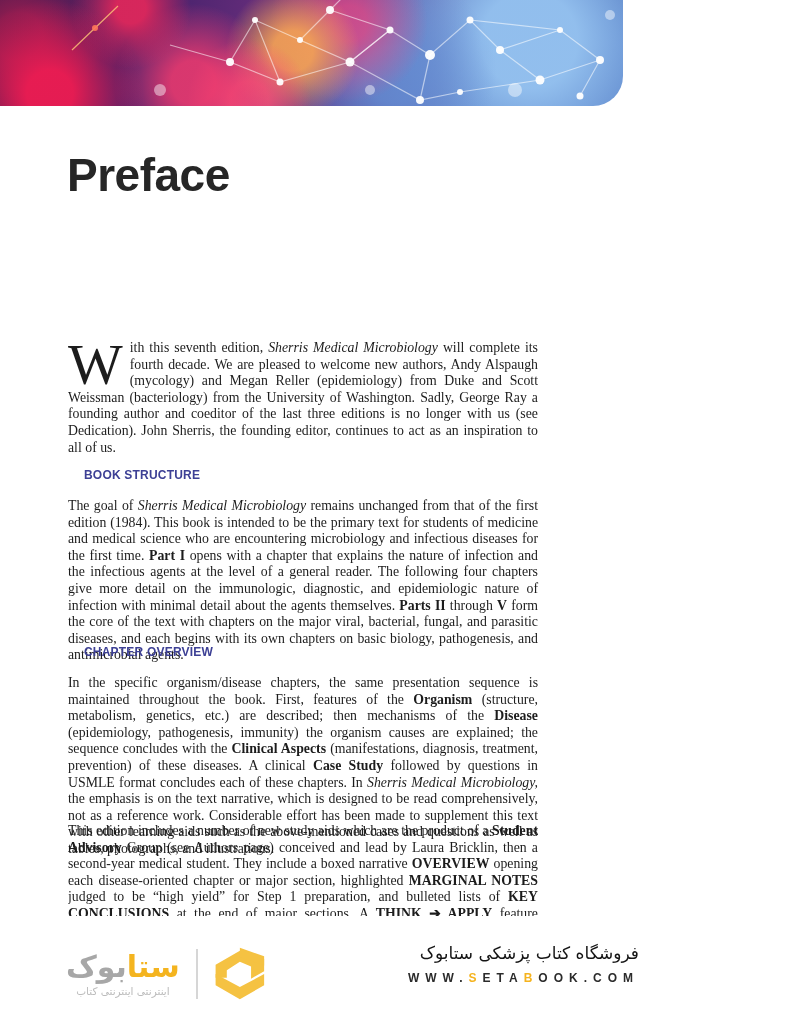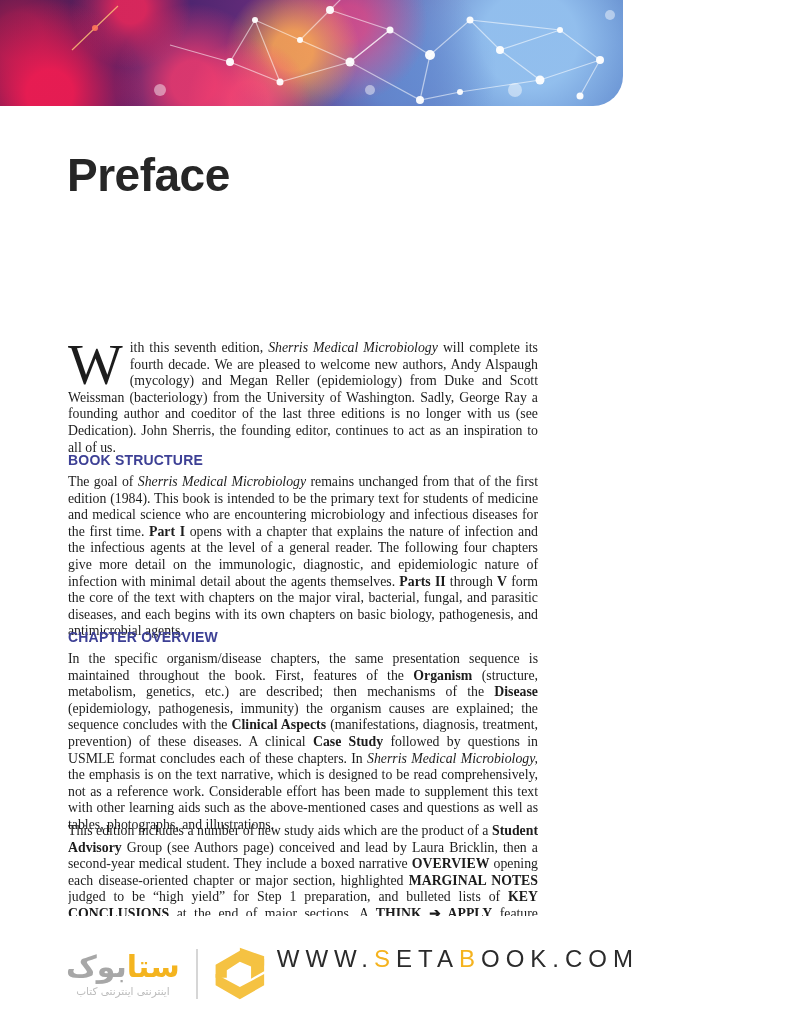--- a/index.html
+++ b/index.html
@@ -39,22 +39,22 @@
     margin:0;font-size:13.8px;line-height:16.6px;color:#1c1c1c;
     text-align:justify;
   }
   .body-p b{font-weight:bold;}
   .body-p i{font-style:italic;}
   .drop-cap{
     float:left;font-size:58px;line-height:46px;
     padding:2px 7px 0 0;color:#1c1c1c;font-family:"Liberation Serif",serif;
   }
   .sec-head{
-    margin:0;font-family:"Liberation Sans", sans-serif;font-weight:bold;
-    font-size:14px;color:#3d4095;letter-spacing:.2px;
+    margin:16px;font-family:"Liberation Sans", sans-serif;font-weight:bold;
+    font-size:12px;color:#3d4095;letter-spacing:.2px;
   }
   .clip{overflow:hidden;}
 
   
   .footer{position:absolute;left:0;top:938px;width:683px;height:72px;background:#fff;}
   .logo-group{position:absolute;left:66px;top:6px;display:flex;align-items:center;height:60px;}
   .wordmark-stack{display:flex;flex-direction:column;align-items:center;direction:rtl;}
   .wordmark{
     font-family:"DejaVu Sans", sans-serif;font-weight:bold;font-size:30px;line-height:32px;
   }
@@ -65,21 +65,21 @@
   }
   .logo-divider{width:2px;height:50px;background:#d6d6d6;margin:0 12px 0 16px;}
   .emblem{width:56px;height:56px;}
 
   .store-group{position:absolute;right:44px;top:2px;text-align:right;}
   .store-title-fa{
     font-family:"DejaVu Sans", sans-serif;font-size:17px;color:#141414;
     direction:rtl;line-height:26px;
   }
   .website{
-    font-family:"Liberation Sans", sans-serif;font-weight:normal;font-size:24px;
+    font-family:"Liberation Sans", sans-serif;font-weight:bold;font-size:12px;
     color:#2b2b2b;letter-spacing:6px;margin-top:5px;white-space:nowrap;
   }
   .website .yellow{color:#f5b31e;}
 </style>
 </head>
 <body>
 
 <div class="banner">
   <svg width="623" height="106" viewBox="0 0 623 106">
     <g stroke="rgba(255,255,255,0.55)" stroke-width="1.2">
@@ -151,15 +151,16 @@
     </div>
     <div class="logo-divider"></div>
     <svg class="emblem" viewBox="0 0 60 60">
       <polygon points="6,20 32,5 58,14 58,27 44,35 44,22 32,17 18,26 18,34 6,34" fill="#f5c242"></polygon>
       <polygon points="32,2 58,11 58,21 32,12" fill="#f5c242"></polygon>
       <polygon points="6,30 32,44 58,30 58,42 32,57 6,42" fill="#f5c242"></polygon>
     </svg>
   </div>
 
   <div class="store-group">
+    <div class="store-title-fa">فروشگاه کتاب پزشکی ستابوک</div>
     <div class="website"><span>WWW.</span><span class="yellow">S</span><span>ETA</span><span class="yellow">B</span><span>OOK.COM</span></div>
   </div>
 </div>
 
 </body></html>

